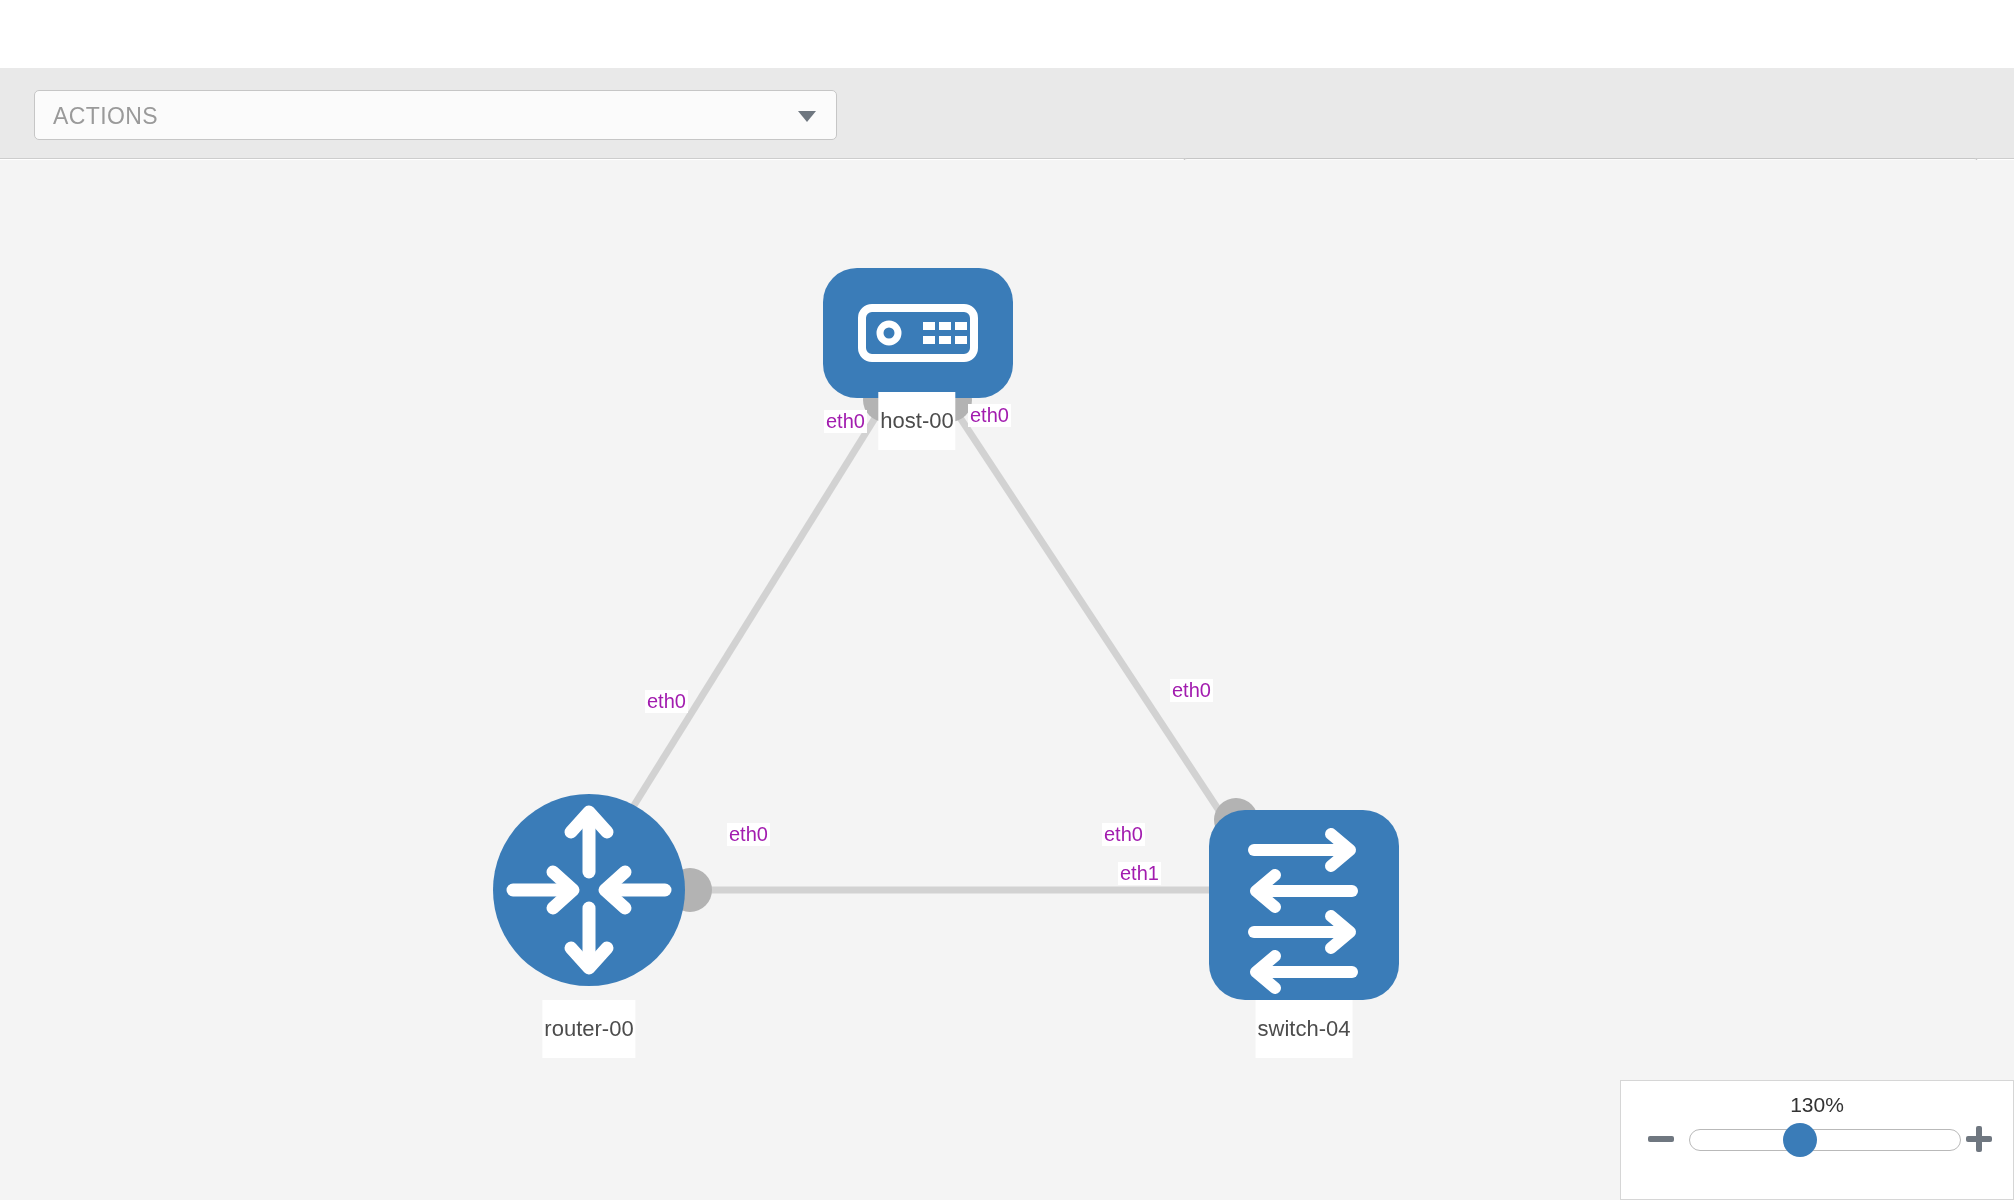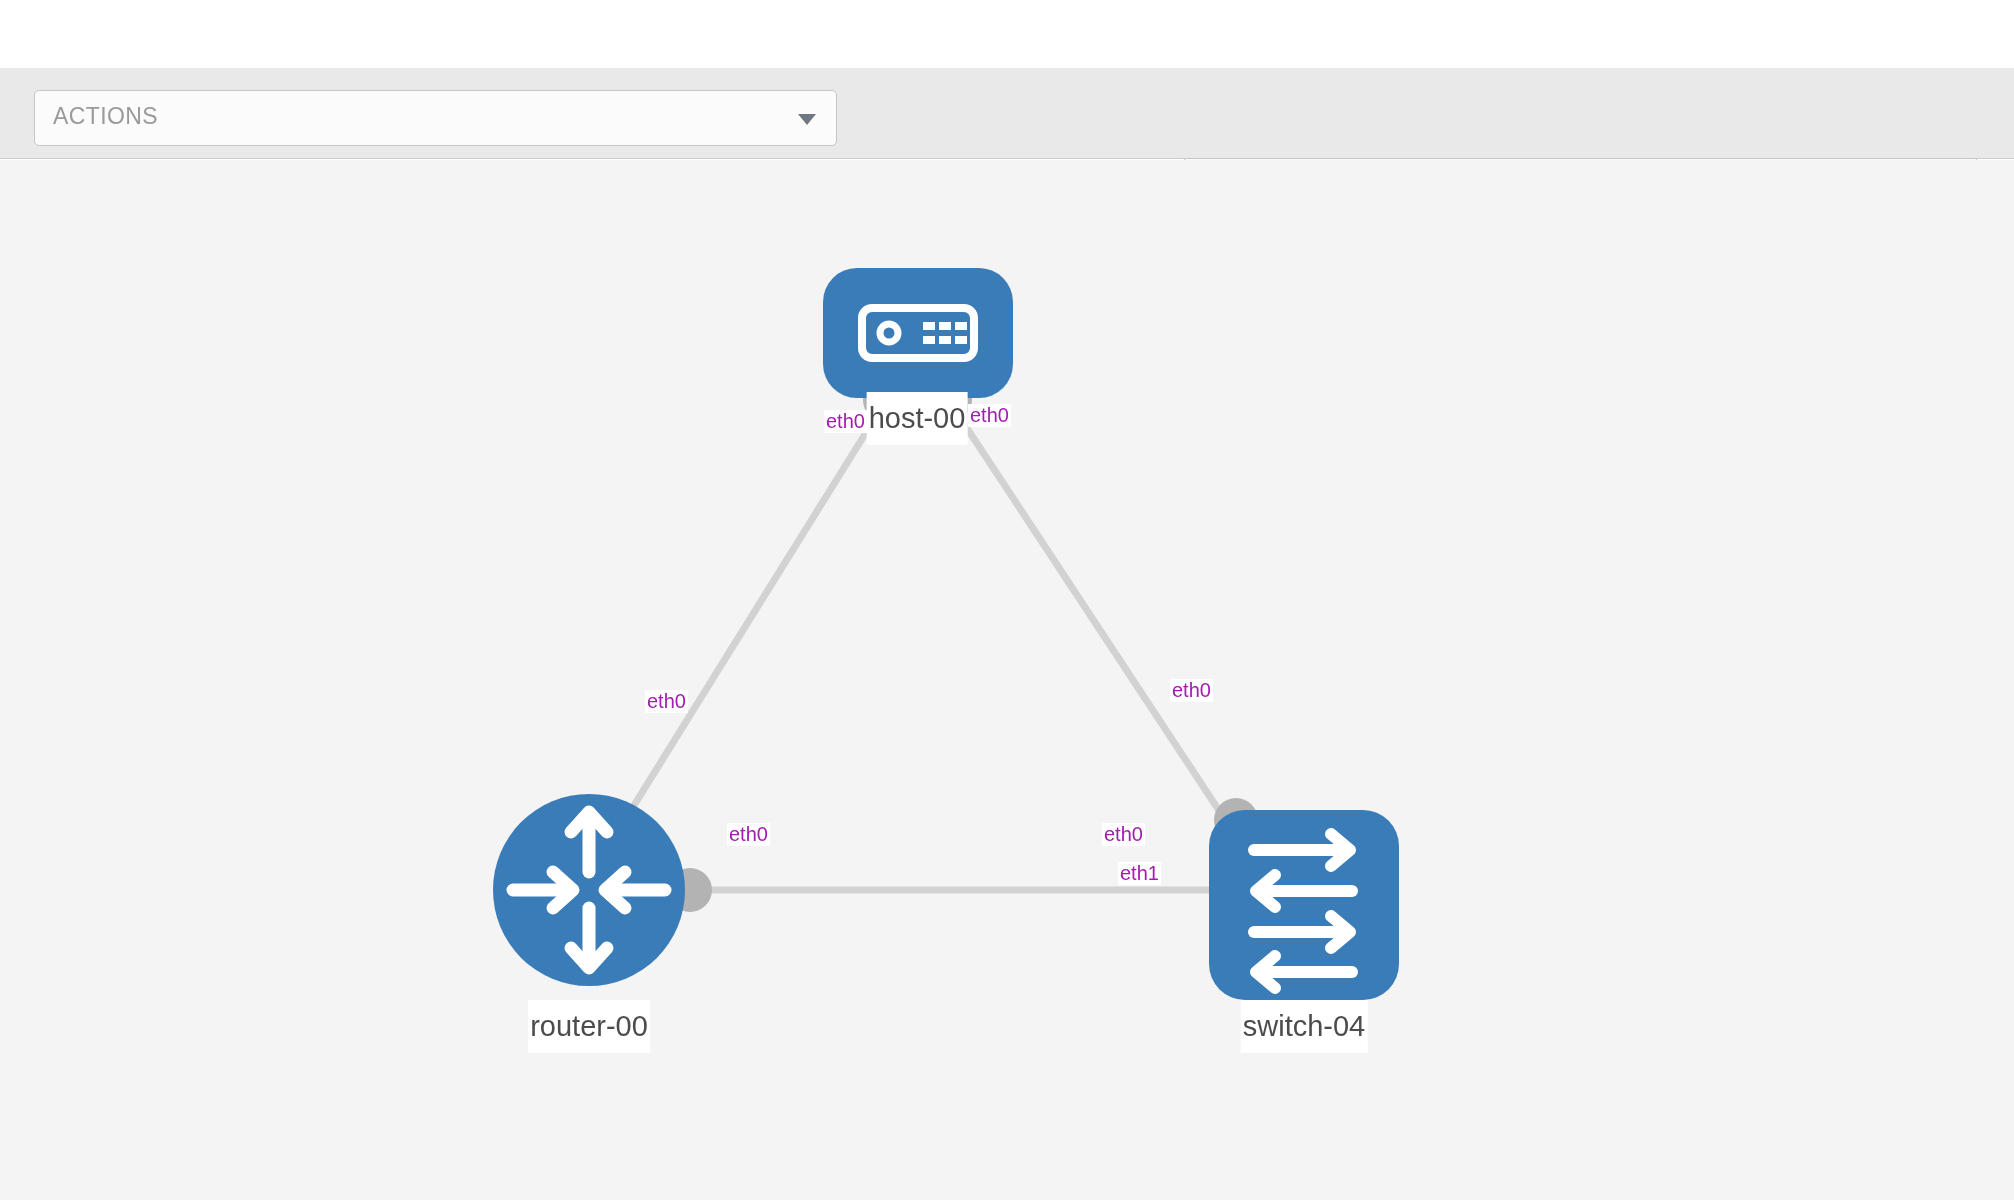--- a/index.html
+++ b/index.html
@@ -50,21 +50,21 @@
   .toolbar {
     position: absolute;
     left: 0; top: 68px;
     width: 2014px; height: 91px;
     background: #e9e9e9;
     border-bottom: 1px solid #cdcdcd;
   }
   .actions-select {
     position: absolute;
     left: 34px; top: 22px;
-    width: 803px; height: 56px;
+    width: 803px; height: 50px;
     background: #fbfbfb;
     border: 1px solid #c6c6c6;
     border-radius: 5px;
     cursor: pointer;
   }
   .actions-select .sel-label {
     position: absolute;
     left: 18px; top: 12px;
     font-size: 23px;
     color: #9a9a9a;
@@ -116,25 +116,25 @@
   }
   .topology-svg {
     position: absolute;
     left: 0; top: 0;
     width: 2014px; height: 1040px;
   }
 
   
   .node-label {
     position: absolute;
-    font-size: 29px;
+    font-size: 22px;
     color: #4c4c4c;
     background: #ffffff;
     white-space: nowrap;
-    padding: 10px 2px;
+    padding: 16px 2px;
     transform: translateX(-50%);
   }
   .iface-label {
     position: absolute;
     font-size: 20px;
     color: #a21caf;
     background: #ffffff;
     white-space: nowrap;
     padding: 0 2px;
   }
@@ -285,14 +285,33 @@
     <div class="iface-label" style="left:968px; top:244px;">eth0</div>
 
     <div class="iface-label" style="left:645px; top:530px;">eth0</div>
     <div class="iface-label" style="left:1170px; top:519px;">eth0</div>
 
     <div class="iface-label" style="left:727px; top:663px;">eth0</div>
     <div class="iface-label" style="left:1102px; top:663px;">eth0</div>
     <div class="iface-label" style="left:1118px; top:702px;">eth1</div>
   </div>
 
+  <div class="zoom-panel">
+    <div class="zoom-value">130%</div>
+
+    <div class="zoom-minus">
+      <svg width="32" height="32" viewBox="0 0 32 32" aria-hidden="true">
+        <rect x="3" y="13" width="26" height="6" rx="2" fill="#6f7780"></rect>
+      </svg>
+    </div>
+
+    <div class="zoom-track"></div>
+    <div class="zoom-thumb"></div>
+
+    <div class="zoom-plus">
+      <svg width="32" height="32" viewBox="0 0 32 32" aria-hidden="true">
+        <rect x="3" y="13" width="26" height="6" rx="2" fill="#6f7780"></rect>
+        <rect x="13" y="3" width="6" height="26" rx="2" fill="#6f7780"></rect>
+      </svg>
+    </div>
+  </div>
 
 </div>
 
 </body></html>

